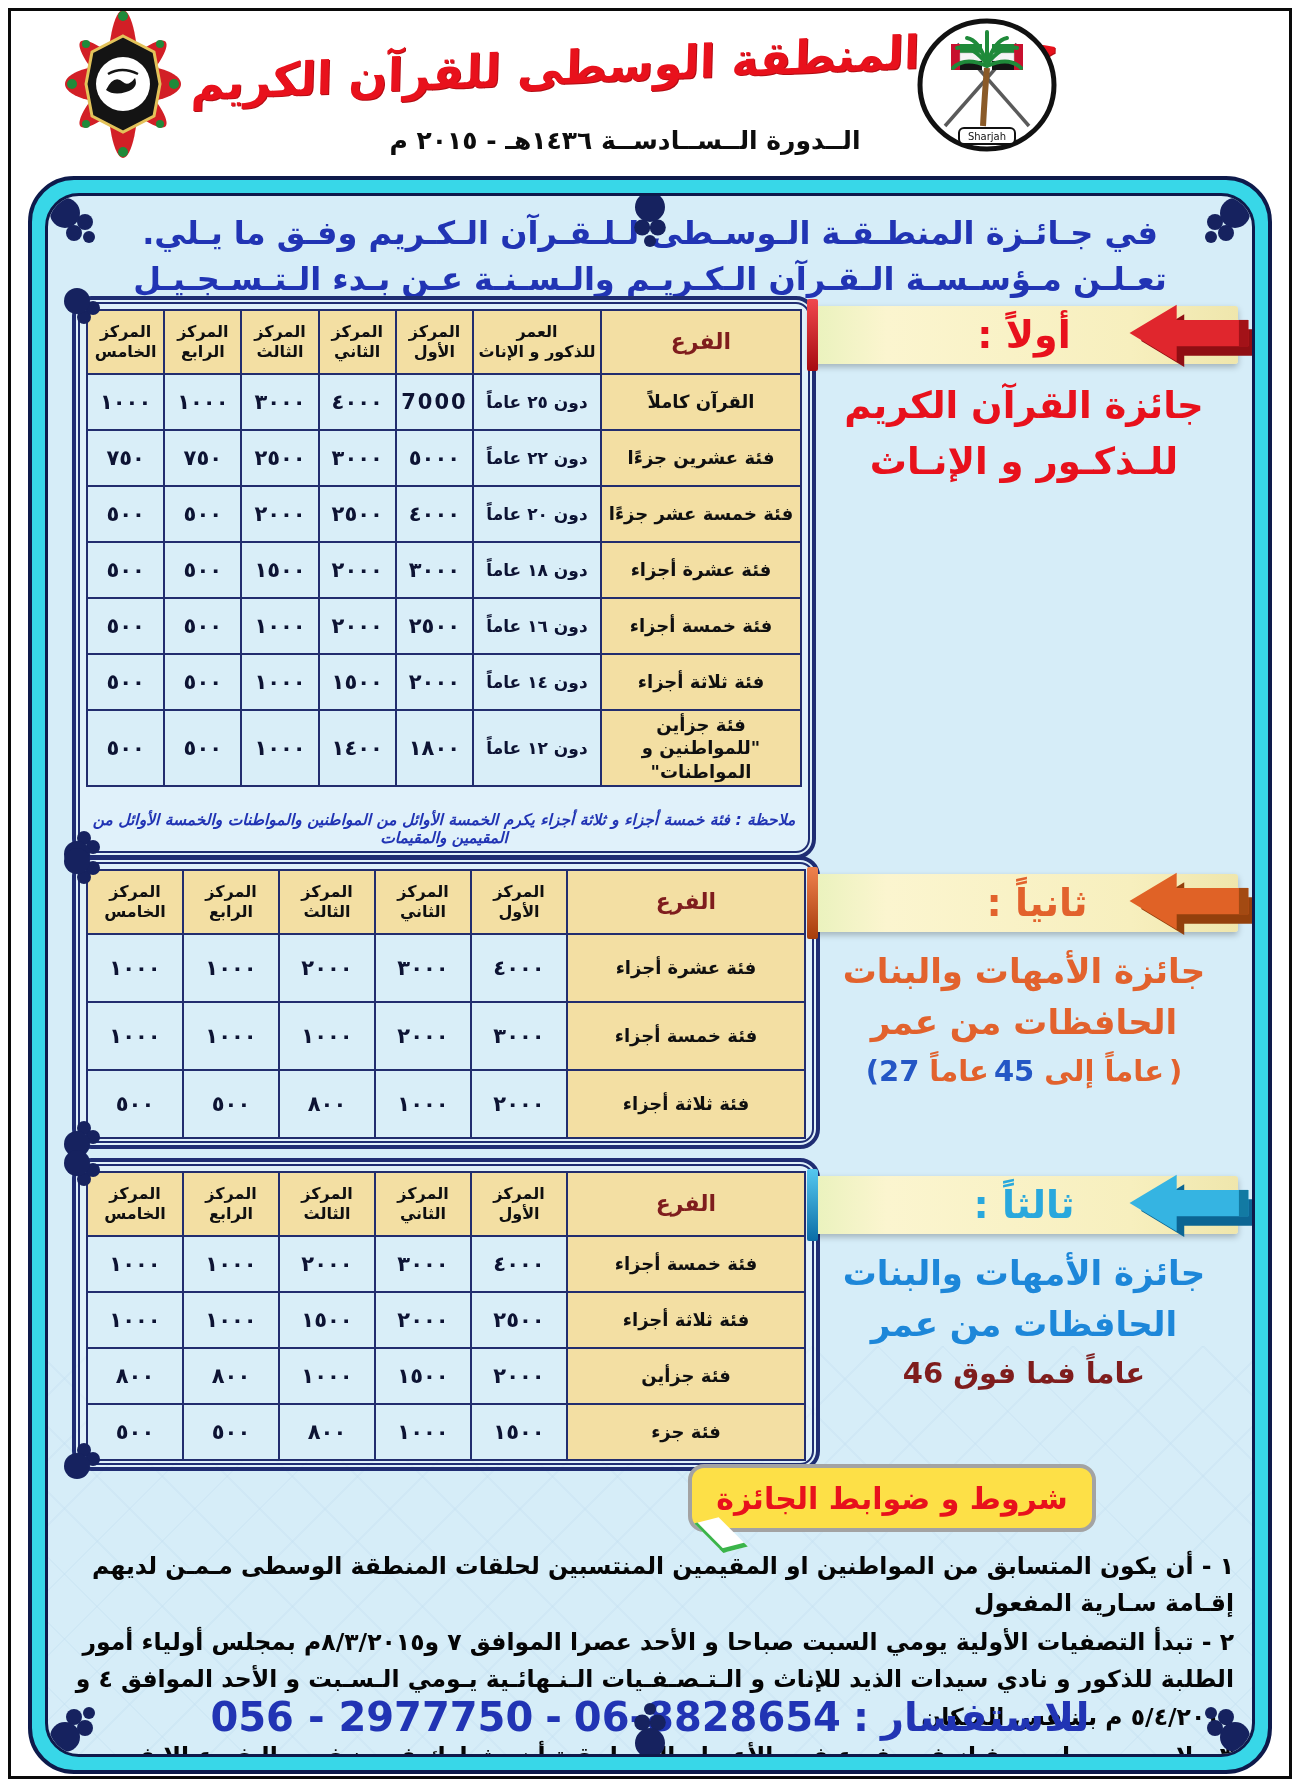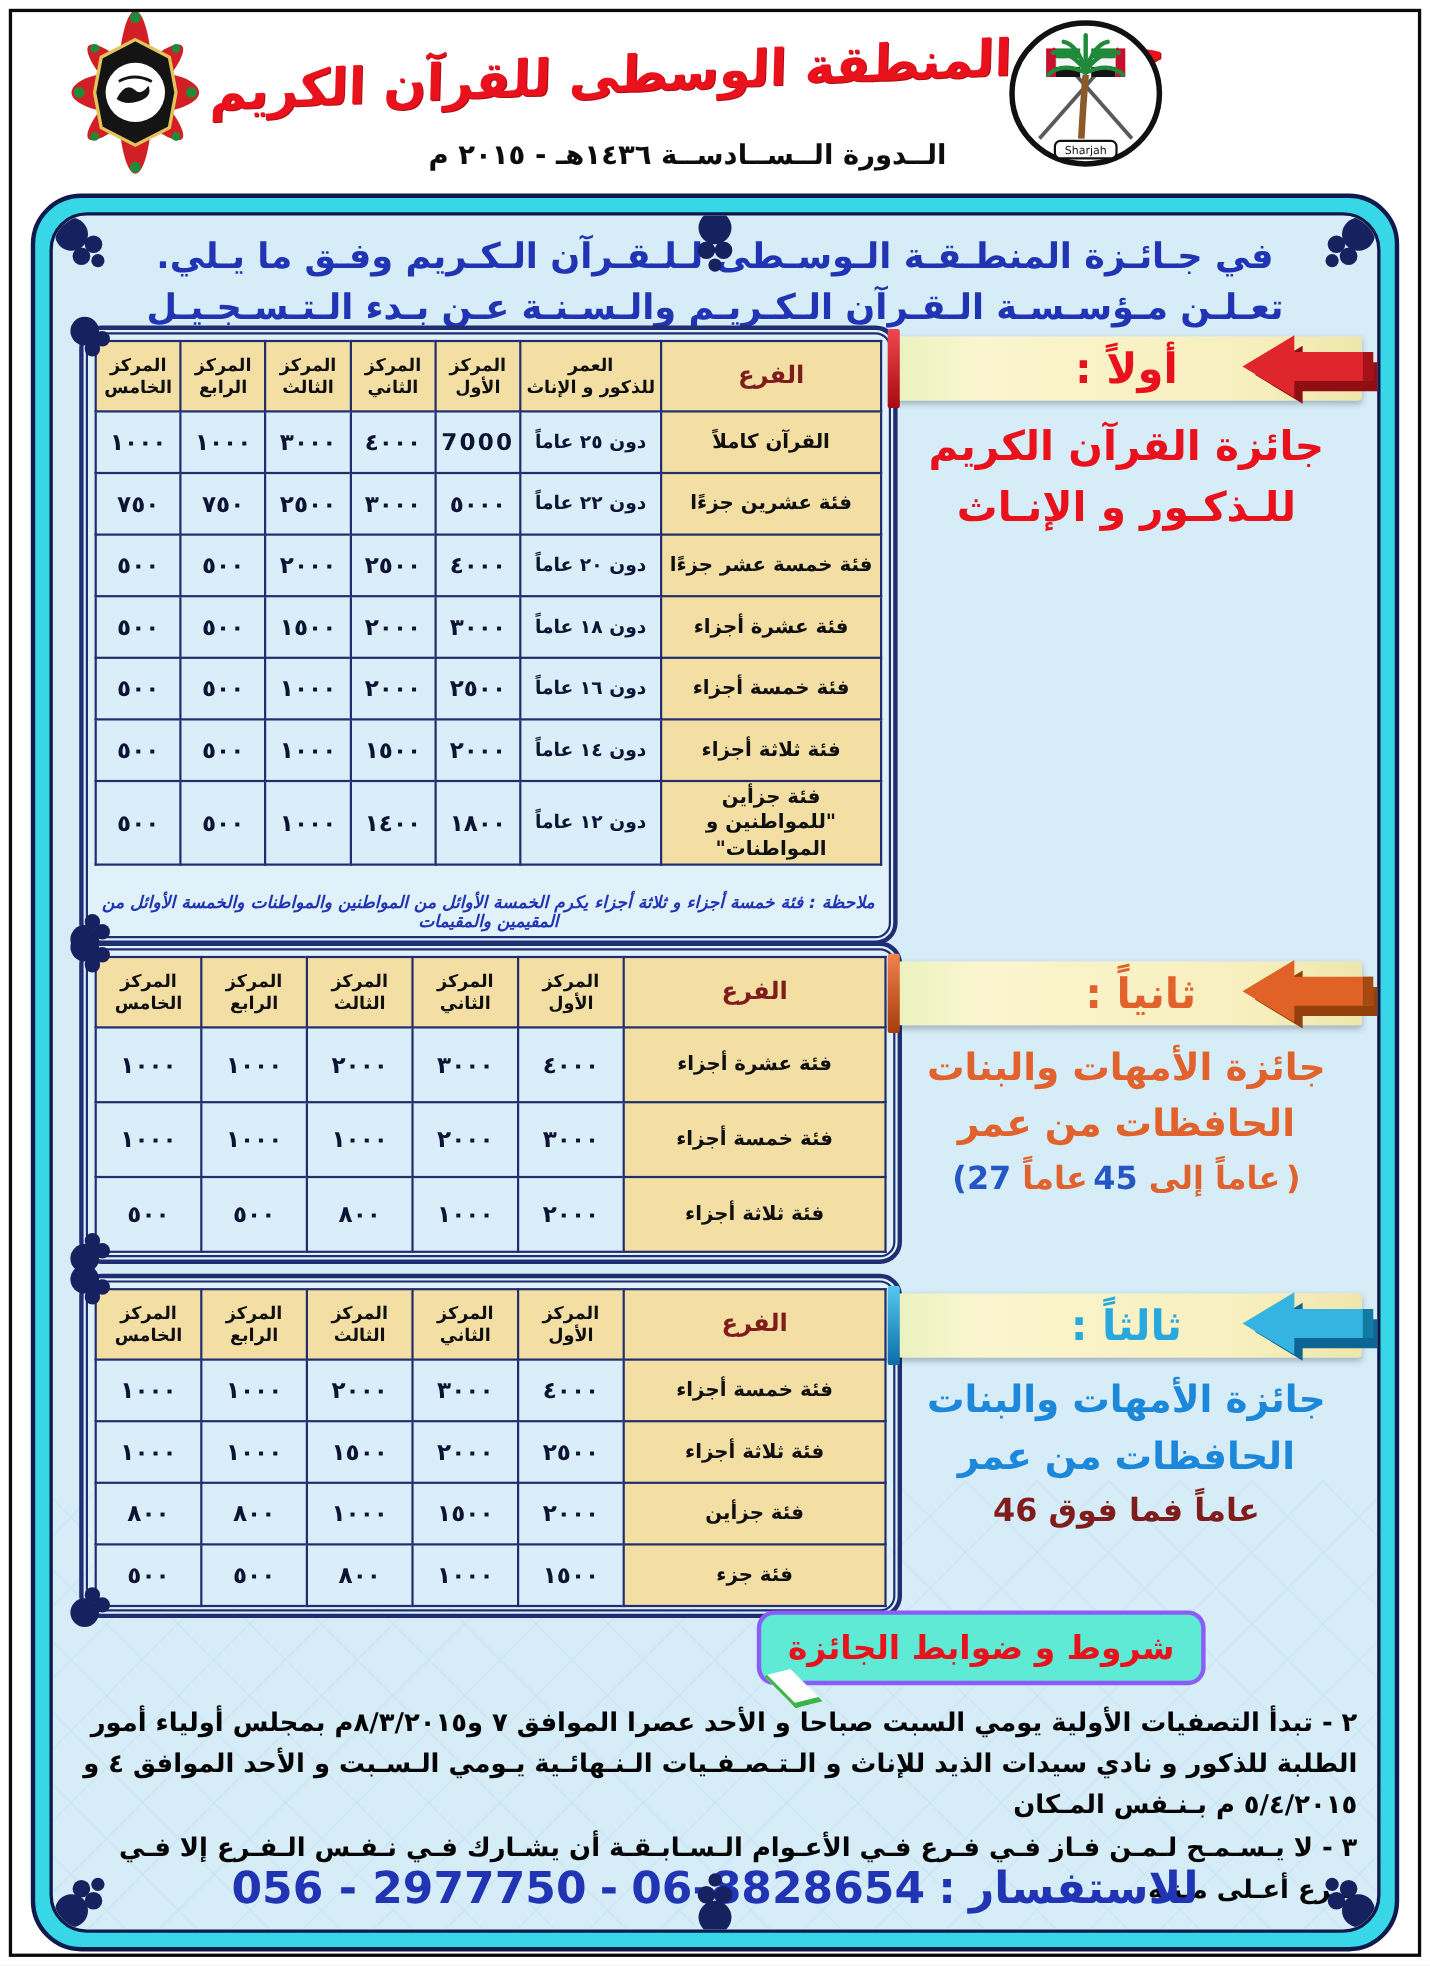--- a/index.html
+++ b/index.html
@@ -76,21 +76,21 @@
   .s1 .stitle{color:#e8111c;font-size:37px;}
   .s2 .stitle{color:#e2622d;}
   .s3 .stitle{color:#1d87d9;}
   .age-line{direction:ltr;font-size:29px;font-weight:bold;margin-top:2px;}
   .age-line span{margin:0 5px;}
   .pt-num{color:#2457c5;}
   .pt-word{color:#e2622d;}
   .pt-num3,.pt-word3{color:#7f1d1d;}
 
   
-  .bubble{position:absolute;left:640px;top:1268px;width:400px;height:60px;background:#5eead4;border:4px solid #8b5cf6;
+  .bubble{position:absolute;left:640px;top:1268px;width:400px;height:60px;background:#fde047;border:4px solid #a3a3a3;
           border-radius:16px;display:flex;align-items:center;justify-content:center;z-index:3;}
   .bubble::after{content:"";position:absolute;left:14px;bottom:-22px;width:26px;height:26px;background:#fff;
                  border-left:4px solid #3bb44a;border-bottom:4px solid #3bb44a;transform:skewX(38deg) rotate(-12deg);}
   .bubble span{color:#e8111c;font-weight:bold;font-size:30px;direction:rtl;}
   .citems{position:absolute;left:18px;right:18px;top:1352px;direction:rtl;text-align:right;color:#050505;
           font-weight:bold;font-size:23.5px;line-height:1.58;}
   .citems p{margin:0 0 2px;}
   .contact{position:absolute;left:0;right:0;top:1498px;text-align:center;direction:ltr;
            color:#2134b4;font-weight:bold;font-size:40px;}
   .contact span{margin:0 6px;}
@@ -439,19 +439,20 @@
             <div>الحافظات من عمر</div>
             <div class="age-line"><span class="pt-num3">46</span><span class="pt-word3">عاماً</span><span class="pt-word3">فما</span><span class="pt-word3">فوق</span></div>
           </div>
         </aside>
       </section>
 
       <div class="bubble">
         <span>شروط و ضوابط الجائزة</span>
       </div>
       <div class="citems">
+        <p>١ - أن يكون المتسابق من المواطنين او المقيمين المنتسبين لحلقات المنطقة الوسطى مـمـن لديهم إقـامة سـارية المفعول</p>
         <p>٢ - تبدأ التصفيات الأولية يومي السبت صباحا و الأحد عصرا الموافق ٧ و٨/٣/٢٠١٥م بمجلس أولياء أمور الطلبة للذكور و نادي سيدات الذيد للإناث و الـتـصـفـيات الـنـهائـية يـومي الـسـبت و الأحد الموافق ٤ و ٥/٤/٢٠١٥ م بـنـفس المـكان</p>
         <p>٣ - لا يـسـمـح لـمـن فـاز فـي فـرع فـي الأعـوام الـسـابـقـة أن يشـارك فـي نـفـس الـفـرع إلا فـي فـرع أعـلى مـنـه</p>
       </div>
       <div class="contact"><span>056 - 2977750</span><span>-</span><span>06-8828654</span><span>:</span><span>للاستفسار</span></div>
     </div>
   </div>
 </div>
 
 </body></html>

